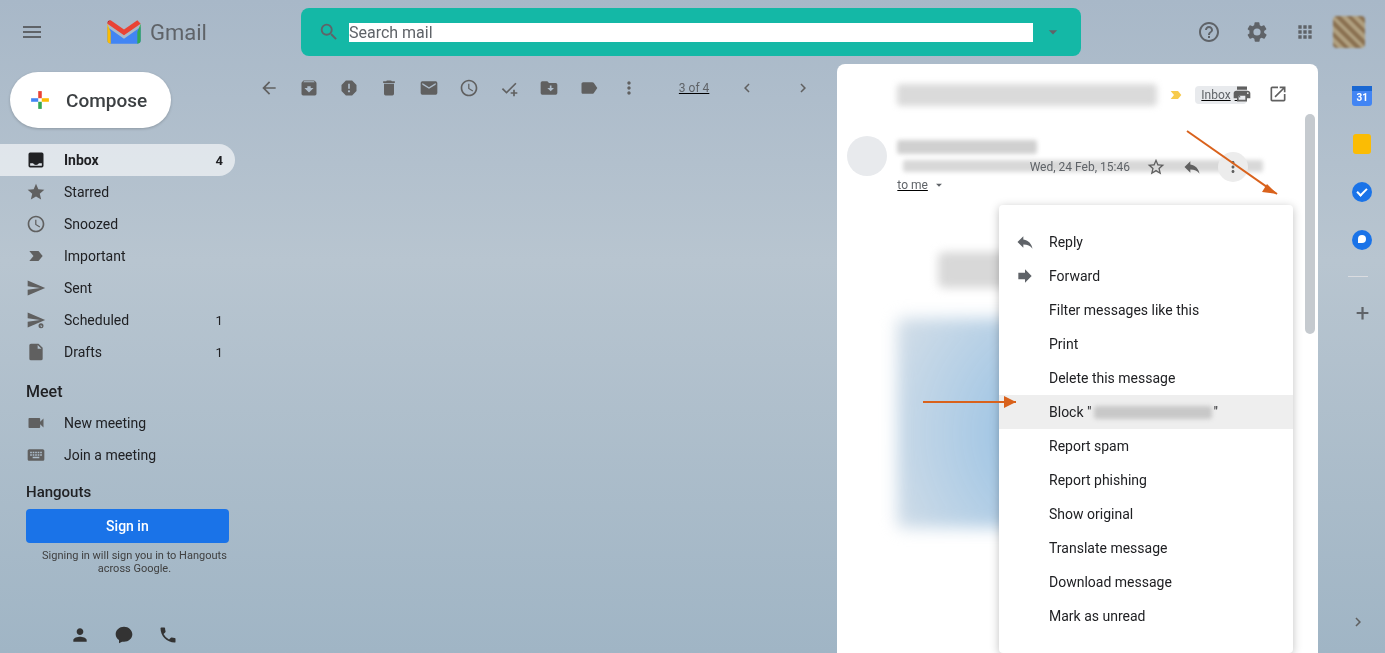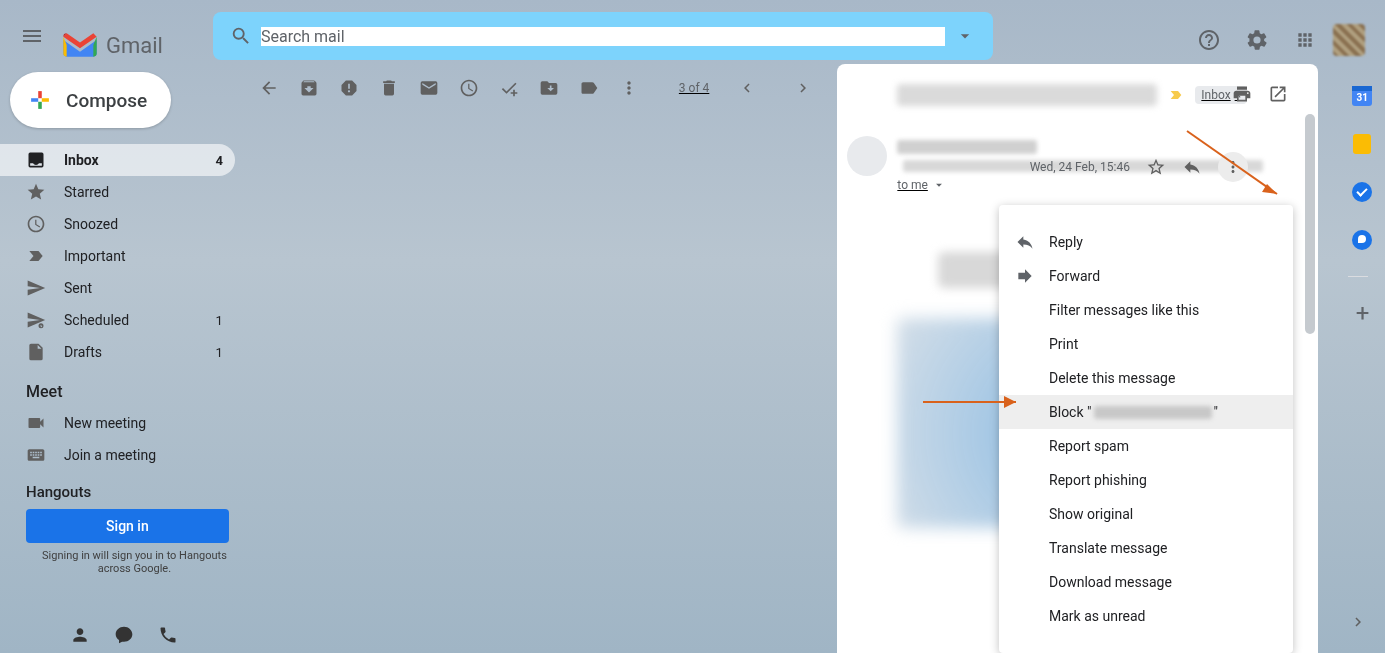--- a/index.html
+++ b/index.html
@@ -1,25 +1,25 @@
 <!DOCTYPE html>
 <html><head>
 <meta charset="utf-8">
 <style>
 * { margin: 0; padding: 0; box-sizing: border-box; font-family: 'Google Sans', Roboto, Arial, sans-serif; }
 body { width: 1385px; height: 653px; background: linear-gradient(180deg, #a8b8c8 0%, #b8c5d0 40%, #a0b5c5 100%); overflow: hidden; position: relative; }
 
 
-.header { height: 64px; display: flex; align-items: flex-end; padding: 4px 8px; }
+.header { height: 64px; display: flex; align-items: center; padding: 16px 8px; gap: 44px; }
 .menu-btn { width: 48px; height: 48px; display: flex; align-items: center; justify-content: center; border-radius: 50%; cursor: pointer; }
 .menu-btn svg, .icon-btn svg { fill: #5f6368; }
 .logo-area { display: flex; align-items: center; margin-left: 4px; margin-right: 50px; }
 .gmail-logo { width: 40px; height: 30px; }
 .gmail-text { font-size: 22px; color: #5f6368; margin-left: 6px; }
-.search-bar { width: 780px; height: 48px; background: #7dd3fc; border-radius: 8px; display: flex; align-items: center; padding: 0 8px; }
+.search-bar { width: 780px; height: 48px; background: #14b8a6; border-radius: 8px; display: flex; align-items: center; padding: 0 8px; }
 .search-icon-wrap { width: 40px; height: 40px; display: flex; align-items: center; justify-content: center; }
 .search-input { flex: 1; border: none; outline: none; font-size: 16px; color: #202124; }
 .search-input::placeholder { color: #5f6368; }
 .search-options { width: 40px; height: 40px; display: flex; align-items: center; justify-content: center; cursor: pointer; }
 .header-right { margin-left: auto; display: flex; align-items: center; gap: 8px; padding-right: 12px; }
 .icon-btn { width: 40px; height: 40px; display: flex; align-items: center; justify-content: center; border-radius: 50%; cursor: pointer; }
 .avatar { width: 32px; height: 32px; background: repeating-linear-gradient(45deg, #8a7050, #8a7050 4px, #b0a080 4px, #b0a080 8px); border-radius: 4px; filter: blur(1px); }
 
 
 .body-wrap { display: flex; height: calc(100% - 64px); }

